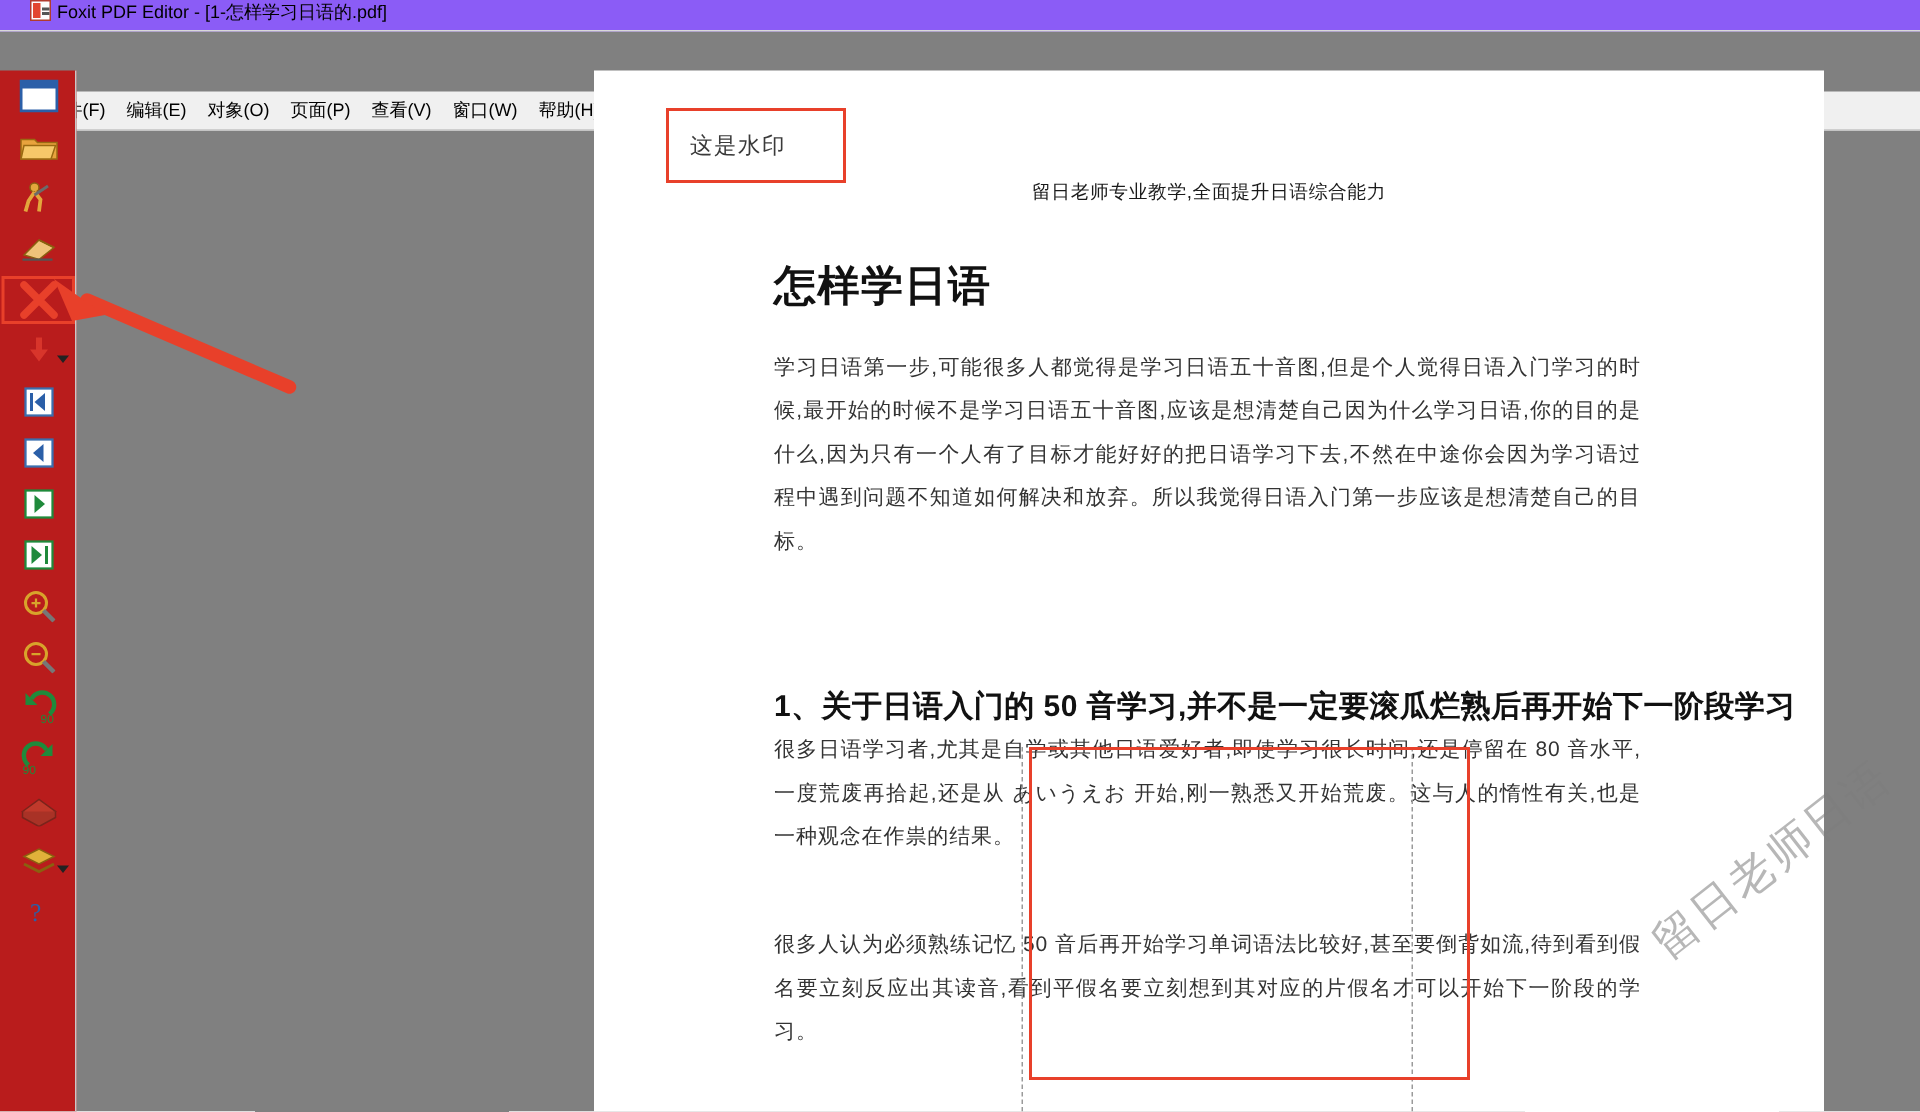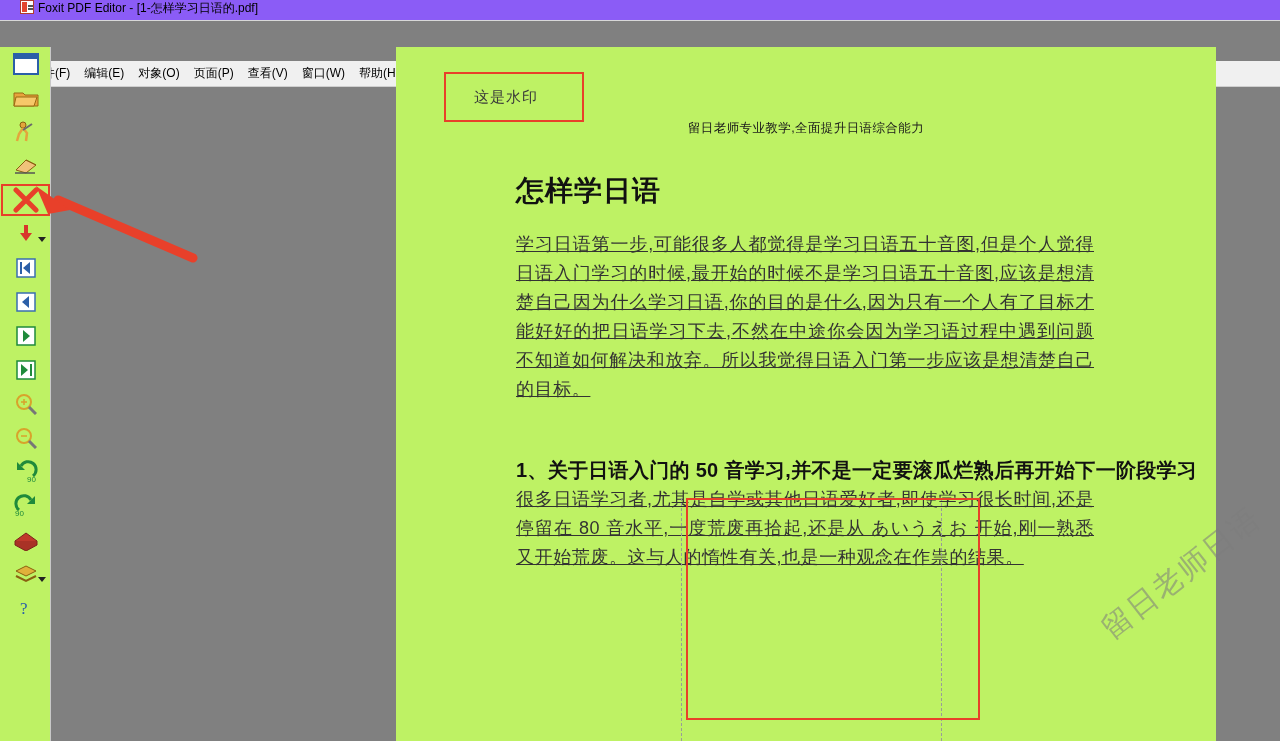--- a/index.html
+++ b/index.html
@@ -107,21 +107,21 @@
     white-space: nowrap;
     cursor: default;
   }
 
   
   .left-toolbar {
     position: absolute;
     top: 47px; left: 0;
     width: 51px;
     height: 694px;
-    background: #bef264;
+    background: #b91c1c;
     border-right: 1px solid #c8c8c8;
     box-sizing: border-box;
   }
   .tool {
     position: relative;
     width: 51px;
     height: 34px;
     display: flex;
     align-items: center;
     justify-content: center;
@@ -141,21 +141,21 @@
     outline-offset: -3px;
   }
 
   
   .page {
     position: absolute;
     top: 47px;
     left: 396px;
     width: 820px;
     height: 694px;
-    background: #bef264;
+    background: #ffffff;
   }
   .hdr-line {
     position: absolute;
     top: 73px;
     left: 0;
     width: 820px;
     text-align: center;
     font-size: 12.5px;
     color: #1a1a1a;
     letter-spacing: 0.4px;
@@ -166,52 +166,51 @@
     left: 120px;
     font-size: 28px;
     font-weight: bold;
     color: #111;
     letter-spacing: 1px;
   }
   .para {
     position: absolute;
     left: 120px;
     width: 578px;
-    font-size: 18px;
+    font-size: 14px;
     line-height: 29px;
     color: #333;
     text-align: justify;
     letter-spacing: 0.6px;
-    text-decoration: underline;
   }
   #para1 { top: 183px; }
   .sec-head {
     position: absolute;
     left: 120px;
     top: 410px;
     font-size: 20px;
     font-weight: bold;
     color: #111;
     letter-spacing: 0.3px;
     white-space: nowrap;
   }
   #para2 { top: 438px; }
   #para3 { top: 568px; }
 
   
   .wm-box {
     position: absolute;
     top: 72px;
     left: 444px;
-    width: 140px;
+    width: 120px;
     height: 50px;
     border: 2px solid #e8402a;
     display: flex;
     align-items: center;
-    padding-left: 28px;
+    padding-left: 14px;
     box-sizing: border-box;
     font-size: 15px;
     color: #3a3a3a;
     letter-spacing: 1px;
     background: transparent;
   }
 
   
   .wm-diag {
     position: absolute;
@@ -451,20 +450,21 @@
       </span>
     </div>
   </div>
 
   <div class="page">
     <div class="hdr-line">留日老师专业教学,全面提升日语综合能力</div>
     <div class="doc-title">怎样学日语</div>
     <div class="para" id="para1">学习日语第一步,可能很多人都觉得是学习日语五十音图,但是个人觉得日语入门学习的时候,最开始的时候不是学习日语五十音图,应该是想清楚自己因为什么学习日语,你的目的是什么,因为只有一个人有了目标才能好好的把日语学习下去,不然在中途你会因为学习语过程中遇到问题不知道如何解决和放弃。所以我觉得日语入门第一步应该是想清楚自己的目标。</div>
     <div class="sec-head">1、关于日语入门的 50 音学习,并不是一定要滚瓜烂熟后再开始下一阶段学习</div>
     <div class="para" id="para2">很多日语学习者,尤其是自学或其他日语爱好者,即使学习很长时间,还是停留在 80 音水平,一度荒废再拾起,还是从 あいうえお 开始,刚一熟悉又开始荒废。这与人的惰性有关,也是一种观念在作祟的结果。</div>
+    <div class="para" id="para3">很多人认为必须熟练记忆 50 音后再开始学习单词语法比较好,甚至要倒背如流,待到看到假名要立刻反应出其读音,看到平假名要立刻想到其对应的片假名才可以开始下一阶段的学习。</div>
 
     <div class="wm-diag">
       <span>留日老师日语</span>
     </div>
   </div>
 
   <div class="guide" id="guide-left"></div>
   <div class="guide" id="guide-right"></div>
   <div class="wm-sel"></div>
 

